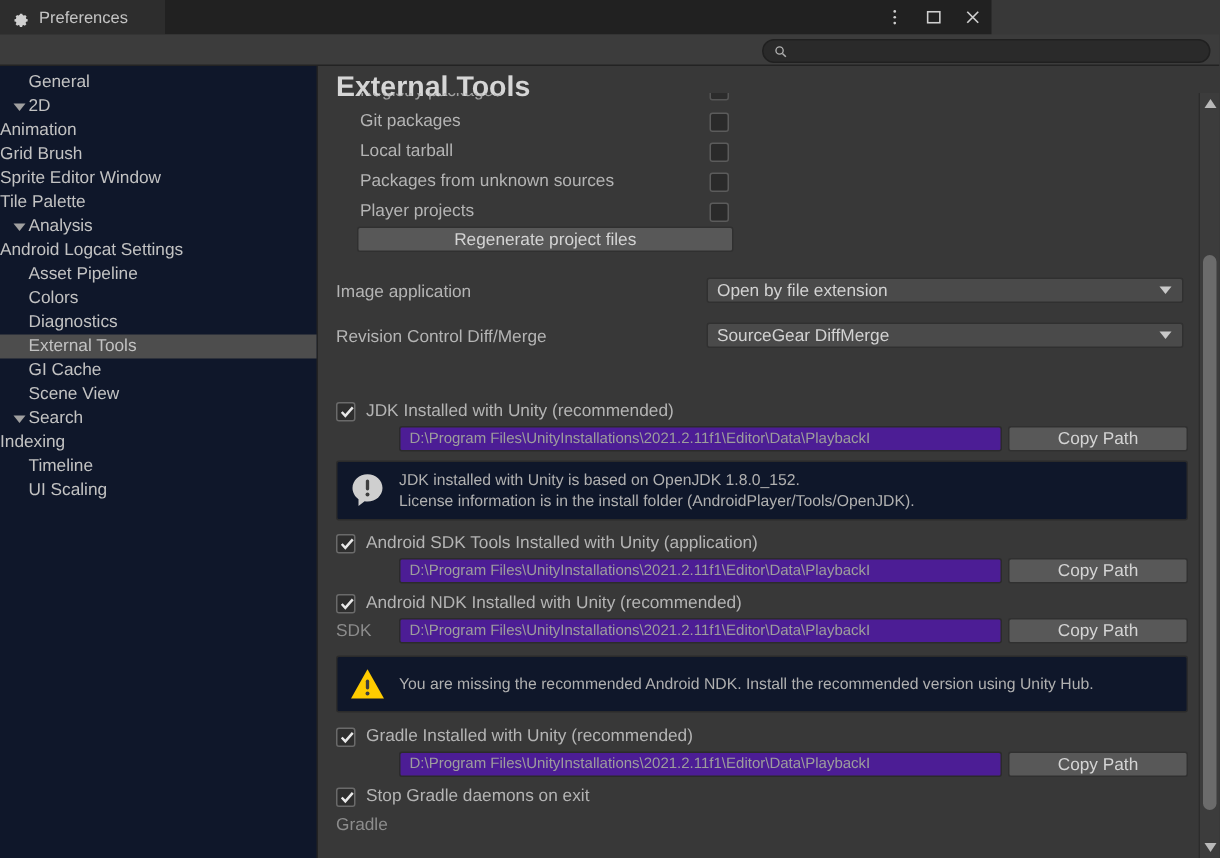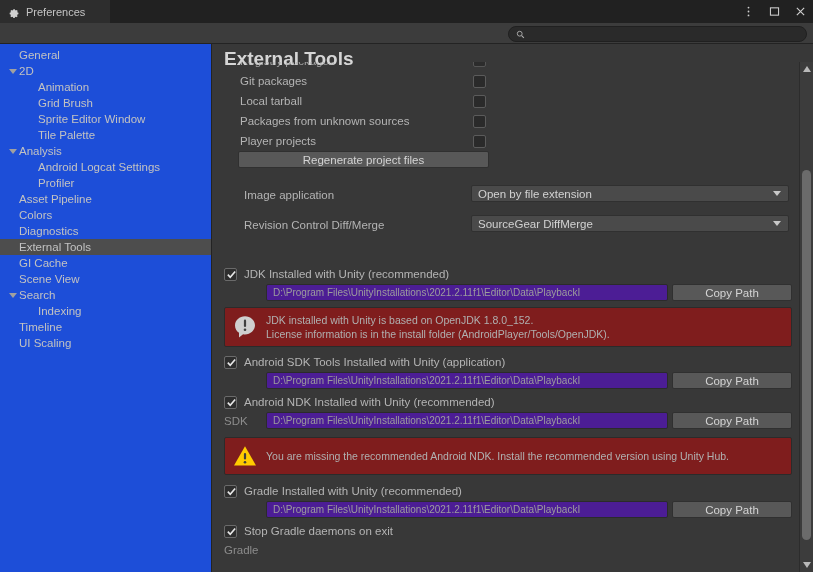--- a/index.html
+++ b/index.html
@@ -7,21 +7,21 @@
     width: 813px; height: 572px;
     background: #383838;
     font-family: "Liberation Sans", sans-serif;
     overflow: hidden;
     -webkit-font-smoothing: antialiased;
   }
   .window { position: relative; width: 813px; height: 572px; background: #383838; }
 
   
   .titlebar {
-    position: absolute; top: 0; left: 0; width: 813px; height: 23px;
+    position: absolute; top: 0; left: 0; width: 661px; height: 23px;
     background: #212121;
   }
   .tab {
     position: absolute; top: 0; left: 0; width: 110px; height: 23px;
     background: #2d2d2d;
     display: flex; align-items: center; gap: 6px;
     padding-left: 8px;
   }
   .tab-accent {
     position: absolute; top: 0; left: 0; width: 110px; height: 2px;
@@ -49,36 +49,36 @@
   .searchbox svg { width: 9px; height: 9px; display: block; }
   .searchbox input {
     background: transparent; border: none; outline: none;
     color: #b8b8b8; font-size: 10px; font-family: "Liberation Sans", sans-serif;
     width: 250px;
   }
 
   
   .sidebar {
     position: absolute; top: 44px; left: 0; width: 212px; height: 528px;
-    background: #1d4ed8; border-right: 1px solid #232323;
+    background: #0f172a; border-right: 1px solid #232323;
     padding-top: 3px;
   }
   .side-item {
     position: relative; height: 16px; display: flex; align-items: center;
     font-size: 11.5px; color: #c2c2c2; white-space: nowrap;
   }
   .side-item.selected { background: #4d4d4d; }
   .side-item .arrow {
     position: absolute; left: 9px; width: 0; height: 0;
     border-left: 4px solid transparent; border-right: 4px solid transparent;
     border-top: 5px solid #a0a0a0;
   }
   .side-item .txt { display: block; }
   .lvl0 .txt { padding-left: 19px; }
-  .lvl1 .txt { padding-left: 38px; }
+  .lvl1 .txt { }
 
   
   .main {
     position: absolute; top: 44px; left: 213px; width: 600px; height: 528px;
     background: #383838; overflow: hidden;
   }
   .page-title {
     position: absolute; top: 4px; left: 11px;
     font-size: 19px; color: #d6d6d6; font-weight: bold;
   }
@@ -102,21 +102,21 @@
 
   .btn-regen {
     position: absolute; left: 25px; width: 251px; height: 17px;
     background: #585858; border: 1px solid #303030; border-radius: 2px;
     display: flex; align-items: center; justify-content: center;
     font-size: 11.5px; color: #d4d4d4;
   }
 
   
   .droprow { position: relative; height: 25px; }
-  .droprow .rowlabel { position: absolute; left: 11px; top: 4px; margin-left: 20px; }
+  .droprow .rowlabel { position: absolute; left: 11px; top: 4px; }
   .dropdown {
     position: absolute; left: 258px; top: 0; width: 318px; height: 17px;
     background: #4a4a4a; border: 1px solid #303030; border-radius: 2px;
     display: flex; align-items: center;
     font-size: 11.5px; color: #d2d2d2; padding-left: 6px;
   }
   .dropdown .caret {
     position: absolute; right: 7px; width: 0; height: 0;
     border-left: 4px solid transparent; border-right: 4px solid transparent;
     border-top: 5px solid #c9c9c9;
@@ -149,21 +149,21 @@
   .copybtn {
     position: absolute; left: 459px; top: 0; width: 120px; height: 17px;
     background: #585858; border: 1px solid #303030; border-radius: 2px;
     display: flex; align-items: center; justify-content: center;
     font-size: 11.5px; color: #d4d4d4;
   }
 
   
   .helpbox {
     position: relative; margin-left: 11px; width: 568px;
-    background: #7f1d1d; border: 1px solid #2b2b2b; border-radius: 2px;
+    background: #0f172a; border: 1px solid #2b2b2b; border-radius: 2px;
     display: flex; align-items: center; padding: 5px 7px; gap: 8px;
   }
   .helpbox .htext { font-size: 10.5px; color: #b0b0b0; line-height: 1.35; }
   .ic { width: 26px; height: 26px; flex: 0 0 26px; display: block; }
 
   
   .vscroll {
     position: absolute; top: 62px; right: 0; width: 14px; height: 510px;
     background: #3c3c3c; border-left: 1px solid #2c2c2c;
   }
@@ -237,23 +237,20 @@
       <div class="side-item lvl1">
         <span class="txt">Tile Palette</span>
       </div>
       <div class="side-item lvl0">
         <span class="arrow"></span>
         <span class="txt">Analysis</span>
       </div>
       <div class="side-item lvl1">
         <span class="txt">Android Logcat Settings</span>
       </div>
-      <div class="side-item lvl1">
-        <span class="txt">Profiler</span>
-      </div>
       <div class="side-item lvl0">
         <span class="txt">Asset Pipeline</span>
       </div>
       <div class="side-item lvl0">
         <span class="txt">Colors</span>
       </div>
       <div class="side-item lvl0">
         <span class="txt">Diagnostics</span>
       </div>
       <div class="side-item lvl0 selected">

